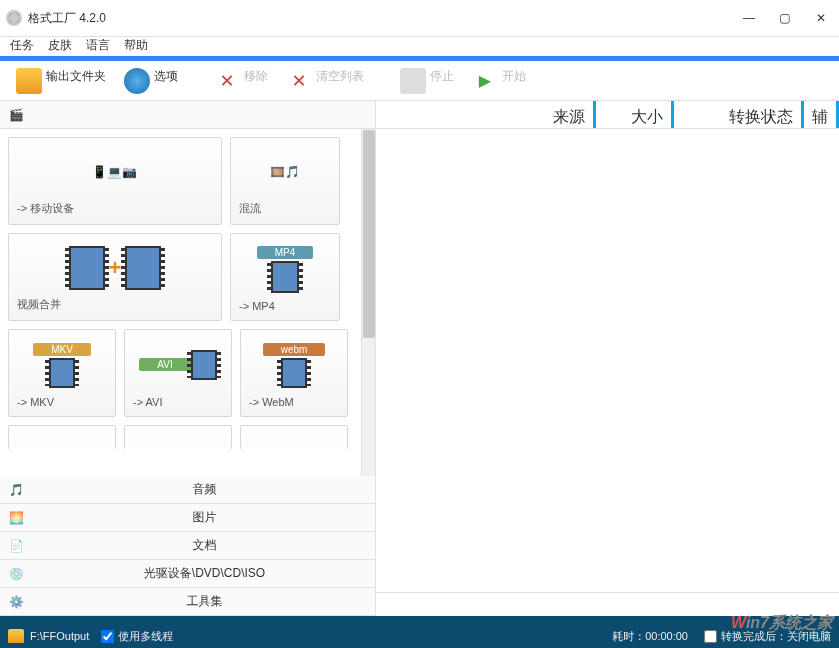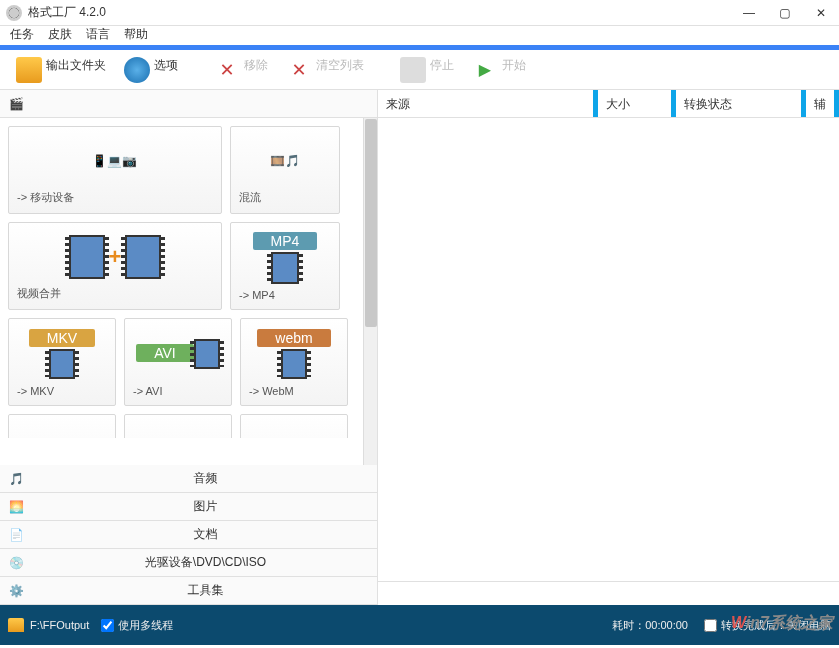--- a/index.html
+++ b/index.html
@@ -1,18 +1,18 @@
 <!DOCTYPE html>
 <html><head>
 <meta charset="utf-8">
 <style>
 * { box-sizing: border-box; margin: 0; padding: 0; font-family: "Microsoft YaHei", sans-serif; }
 body { width: 839px; height: 648px; background: #fff; font-size: 12px; color: #333; overflow: hidden; position: relative; }
 
-.titlebar { height: 26px; display: flex; align-items: center; padding: 0 6px; border-bottom: 1px solid #e0e0e0; }
+.titlebar { height: 37px; display: flex; align-items: center; padding: 0 6px; border-bottom: 1px solid #e0e0e0; }
 .titlebar .app-icon { width: 16px; height: 16px; background: radial-gradient(circle, #ccc 40%, #888 45%, #ccc 50%); border-radius: 50%; margin-right: 6px; }
 .titlebar .title { flex: 1; }
 .win-btns { display: flex; gap: 12px; }
 .win-btns span { width: 24px; text-align: center; cursor: pointer; }
 
 .menubar { height: 24px; display: flex; align-items: flex-start; padding: 0 10px; gap: 14px; border-bottom: 5px solid #3b82f6; }
 .menubar span { cursor: pointer; }
 
 .toolbar { height: 40px; display: flex; align-items: center; padding: 0 10px; gap: 6px; border-bottom: 1px solid #e0e0e0; }
 .toolbar-btn { display: flex; align-items: flex-start; gap: 4px; padding: 3px 6px; cursor: pointer; }
@@ -38,27 +38,27 @@
 .tile.big { width: 214px; height: 88px; }
 .tile.med { width: 110px; height: 88px; }
 .tile.sm { width: 108px; height: 88px; }
 .tile .thumb { flex: 1; display: flex; align-items: center; justify-content: center; }
 .tile .label { font-size: 11px; color: #555; margin-top: 4px; }
 
 .film-ico { width: 36px; height: 44px; background: #5b8bc5; border: 2px solid #333; position: relative; }
 .film-ico::before, .film-ico::after { content:""; position:absolute; width:4px; top:0; bottom:0; background: repeating-linear-gradient(#333 0 3px, transparent 3px 6px); }
 .film-ico::before { left:-6px; } .film-ico::after { right:-6px; }
 
-.badge { display:inline-block; padding:1px 18px; font-size:14px; color:#fff; border-radius:2px; margin-bottom:2px; }
+.badge { display:inline-block; padding:1px 18px; font-size:10px; color:#fff; border-radius:2px; margin-bottom:2px; }
 .badge.mkv{background:#d9a441;} .badge.avi{background:#6eb05d;} .badge.webm{background:#c97b3e;}
 .badge.mp4{background:#5d9bb0;}
 
 .right-pane { flex: 1; display: flex; flex-direction: column; }
 .list-header { height: 28px; display: flex; border-bottom: 1px solid #e0e0e0; }
-.list-header div { border-right: 5px solid #0ea5e9; padding: 6px 8px; font-size: 12px; }
+.list-header div { border-right: 3px solid #0ea5e9; padding: 6px 8px; font-size: 16px; text-align: right; }
 .col1{width:220px;} .col2{width:78px;} .col3{width:130px;}
 .list-body { flex: 1; background: #fff; }
 .right-bottom { height: 24px; border-top: 1px solid #e0e0e0; }
 
 .statusbar { height: 40px; background: #0c4a6e; color: #eee; display: flex; align-items: center; padding: 0 8px; font-size: 11px; }
 .statusbar .folder-sm { width:16px; height:14px; background:linear-gradient(#ffc94a,#e89b1e); margin-right:6px; border-radius:2px 2px 0 0; }
 .statusbar input[type=checkbox]{ margin: 0 4px 0 12px; }
 .statusbar .spacer { flex: 1; }
 
 .watermark { position:absolute; right:6px; bottom:14px; font-size:16px; color:#888; font-weight:bold; font-style:italic; pointer-events:none; }

